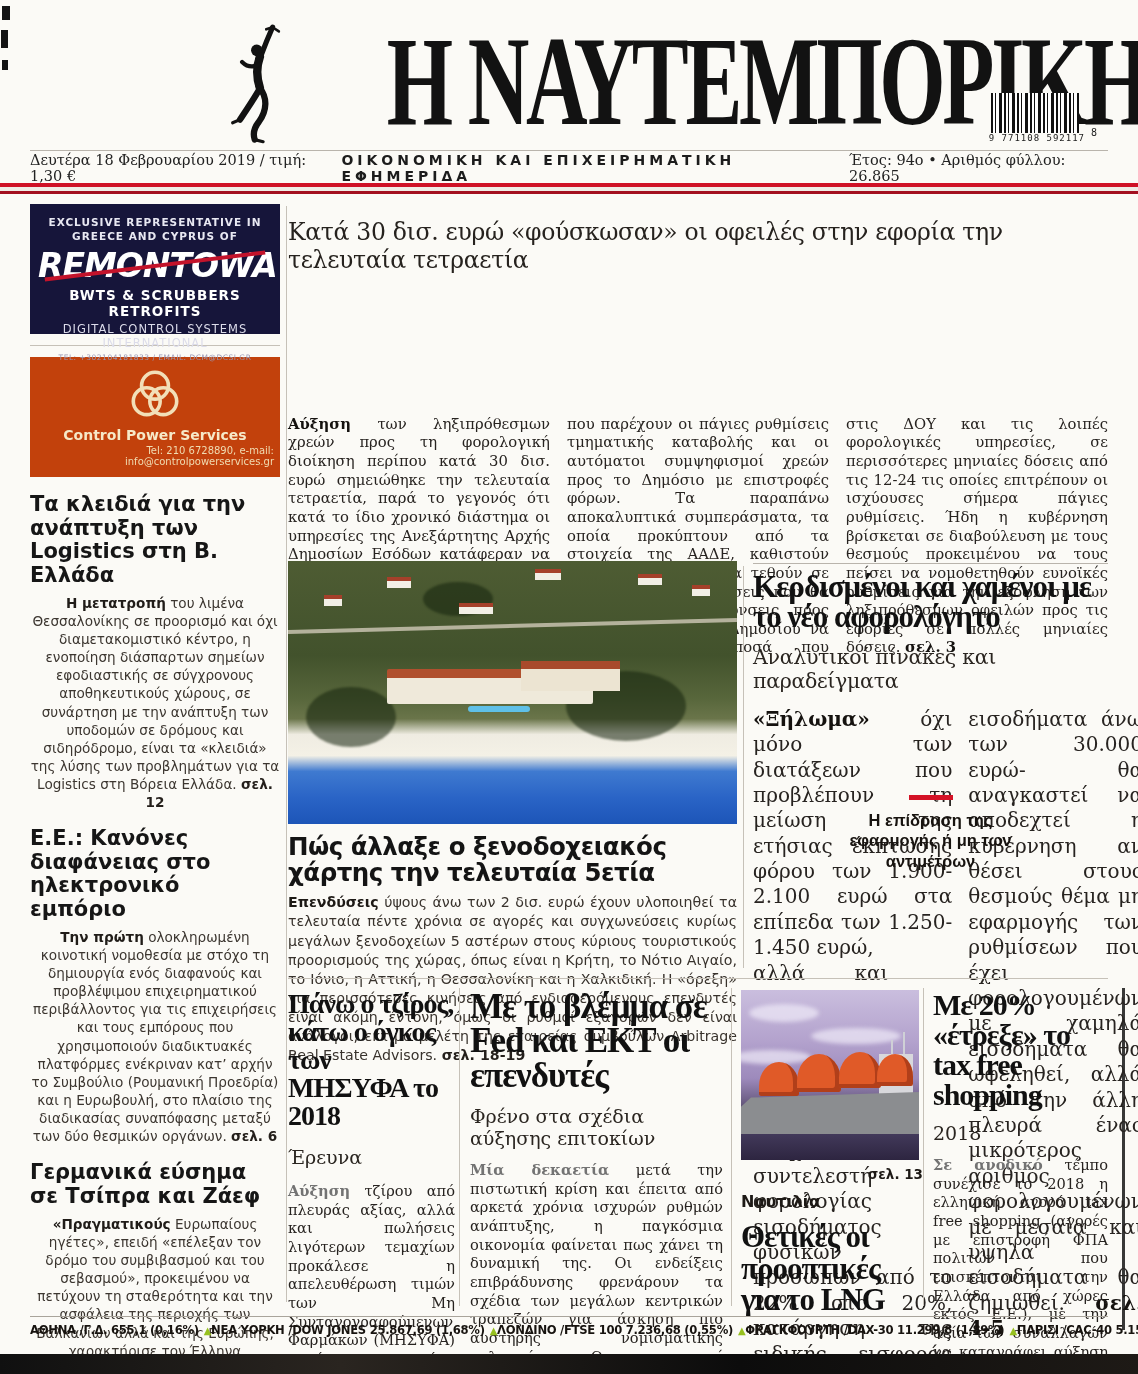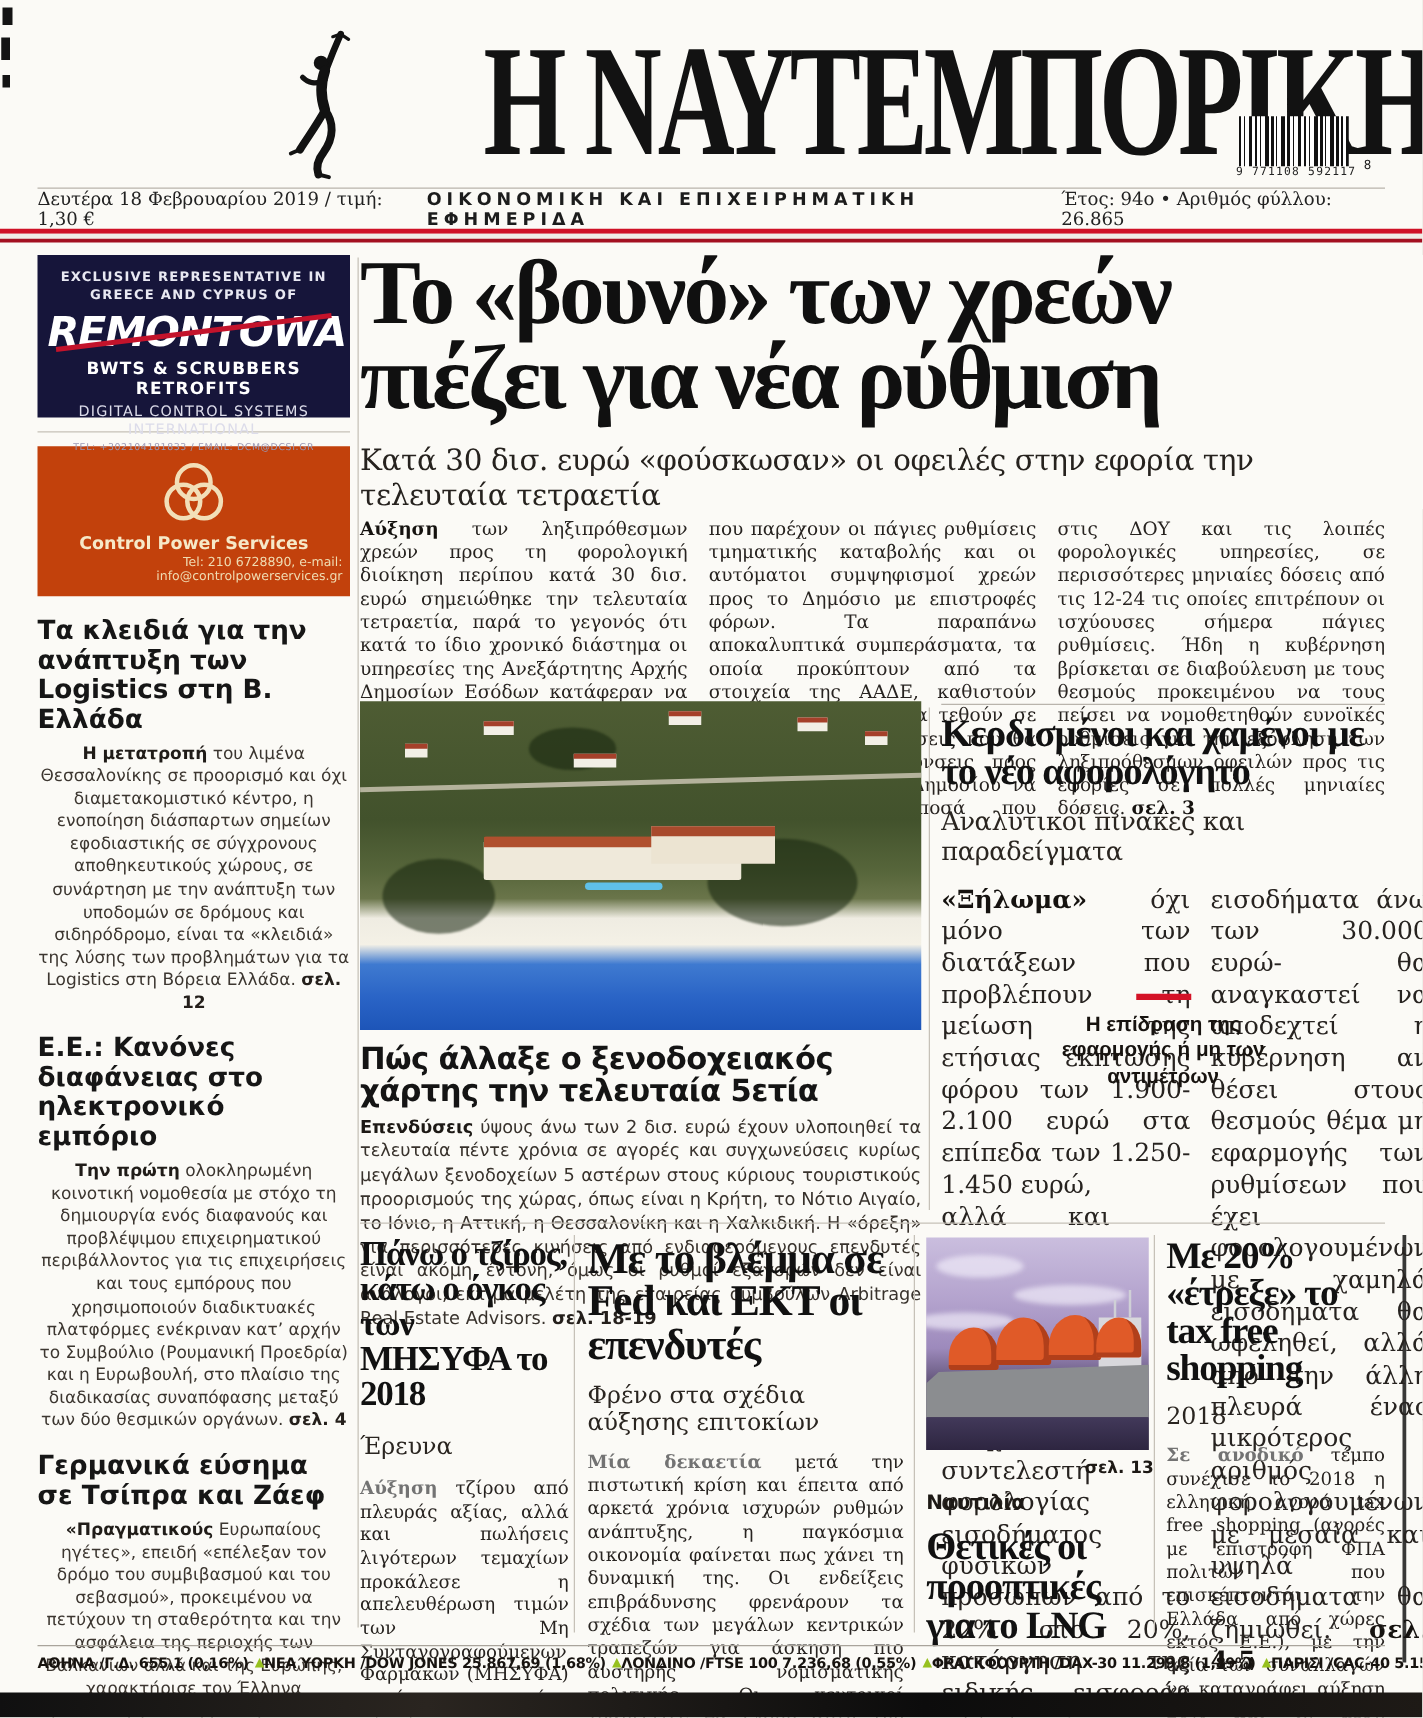--- a/index.html
+++ b/index.html
@@ -199,34 +199,33 @@
       <h3 class="rail-title">Τα κλειδιά για την ανάπτυξη των Logistics στη Β. Ελλάδα</h3>
       <p class="rail-body"><b>Η μετατροπή</b>
         <span>του λιμένα Θεσσαλονίκης σε προορισμό και όχι διαμετακομιστικό κέντρο, η ενοποίηση διάσπαρτων σημείων εφοδιαστικής σε σύγχρονους αποθηκευτικούς χώρους, σε συνάρτηση με την ανάπτυξη των υποδομών σε δρόμους και σιδηρόδρομο, είναι τα «κλειδιά» της λύσης των προβλημάτων για τα Logistics στη Βόρεια Ελλάδα.</span>
         <span class="pageref">σελ. 12</span></p>
     </article>
 
     <article class="rail-article">
       <h3 class="rail-title">Ε.Ε.: Κανόνες διαφάνειας στο ηλεκτρονικό εμπόριο</h3>
       <p class="rail-body"><b>Την πρώτη</b>
         <span>ολοκληρωμένη κοινοτική νομοθεσία με στόχο τη δημιουργία ενός διαφανούς και προβλέψιμου επιχειρηματικού περιβάλλοντος για τις επιχειρήσεις και τους εμπόρους που χρησιμοποιούν διαδικτυακές πλατφόρμες ενέκριναν κατ’ αρχήν το Συμβούλιο (Ρουμανική Προεδρία) και η Ευρωβουλή, στο πλαίσιο της διαδικασίας συναπόφασης μεταξύ των δύο θεσμικών οργάνων.</span>
-        <span class="pageref">σελ. 4</span></p>
+        <span class="pageref">σελ. 6</span></p>
     </article>
 
     <article class="rail-article">
       <h3 class="rail-title">Γερμανικά εύσημα σε Τσίπρα και Ζάεφ</h3>
       <p class="rail-body"><b>«Πραγματικούς</b>
         <span>Ευρωπαίους ηγέτες», επειδή «επέλεξαν τον δρόμο του συμβιβασμού και του σεβασμού», προκειμένου να πετύχουν τη σταθερότητα και την ασφάλεια της περιοχής των Βαλκανίων αλλά και της Ευρώπης, χαρακτήρισε τον Έλληνα πρωθυπουργό Αλέξη Τσίπρα και τον ομόλογό του της Βόρειας Μακεδονίας Ζόραν Ζάεφ ο Γερμανός υπουργός Εξωτερικών Χάικο Μας.</span>
         </p>
     </article>
 
   </aside>
 
   <section class="lead-head">
-    <h1 class="lead-headline">Το «βουνό» των χρεών πιέζει για νέα ρύθμιση</h1>
     <p class="lead-subhead">Κατά 30 δισ. ευρώ «φούσκωσαν» οι οφειλές στην εφορία την τελευταία τετραετία</p>
   </section>
 
   <section class="lead-cols">
     <p class="lead-col"><b>Αύξηση</b> <span>των ληξιπρόθεσμων χρεών προς τη φορολογική διοίκηση περίπου κατά 30 δισ. ευρώ σημειώθηκε την τελευταία τετραετία, παρά το γεγονός ότι κατά το ίδιο χρονικό διάστημα οι υπηρεσίες της Ανεξάρτητης Αρχής Δημοσίων Εσόδων κατάφεραν να εισπράξουν συνολικά περίπου 20 δισ. ευρώ, με κατασχέσεις σε εισοδήματα και καταθέσεις οφειλετών, αξιοποιώντας παράλληλα τις δυνατότητες</span></p>
     <p class="lead-col"><span>που παρέχουν οι πάγιες ρυθμίσεις τμηματικής καταβολής και οι αυτόματοι συμψηφισμοί χρεών προς το Δημόσιο με επιστροφές φόρων. Τα παραπάνω αποκαλυπτικά συμπεράσματα, τα οποία προκύπτουν από τα στοιχεία της ΑΑΔΕ, καθιστούν επιτακτική ανάγκη να τεθούν σε εφαρμογή νέες ρυθμίσεις που θα προβλέπουν διευκολύνσεις προς τους οφειλέτες του Δημοσίου να εξοφλήσουν τα ποσά που χρωστούν</span></p>
     <p class="lead-col"><span>στις ΔΟΥ και τις λοιπές φορολογικές υπηρεσίες, σε περισσότερες μηνιαίες δόσεις από τις 12-24 τις οποίες επιτρέπουν οι ισχύουσες σήμερα πάγιες ρυθμίσεις. Ήδη η κυβέρνηση βρίσκεται σε διαβούλευση με τους θεσμούς προκειμένου να τους πείσει να νομοθετηθούν ευνοϊκές ρυθμίσεις για την εξόφληση των ληξιπρόθεσμων οφειλών προς τις εφορίες σε πολλές μηνιαίες δόσεις.</span> <b>σελ. 3</b></p>
   </section>
 
   <div class="photo-hotel">

